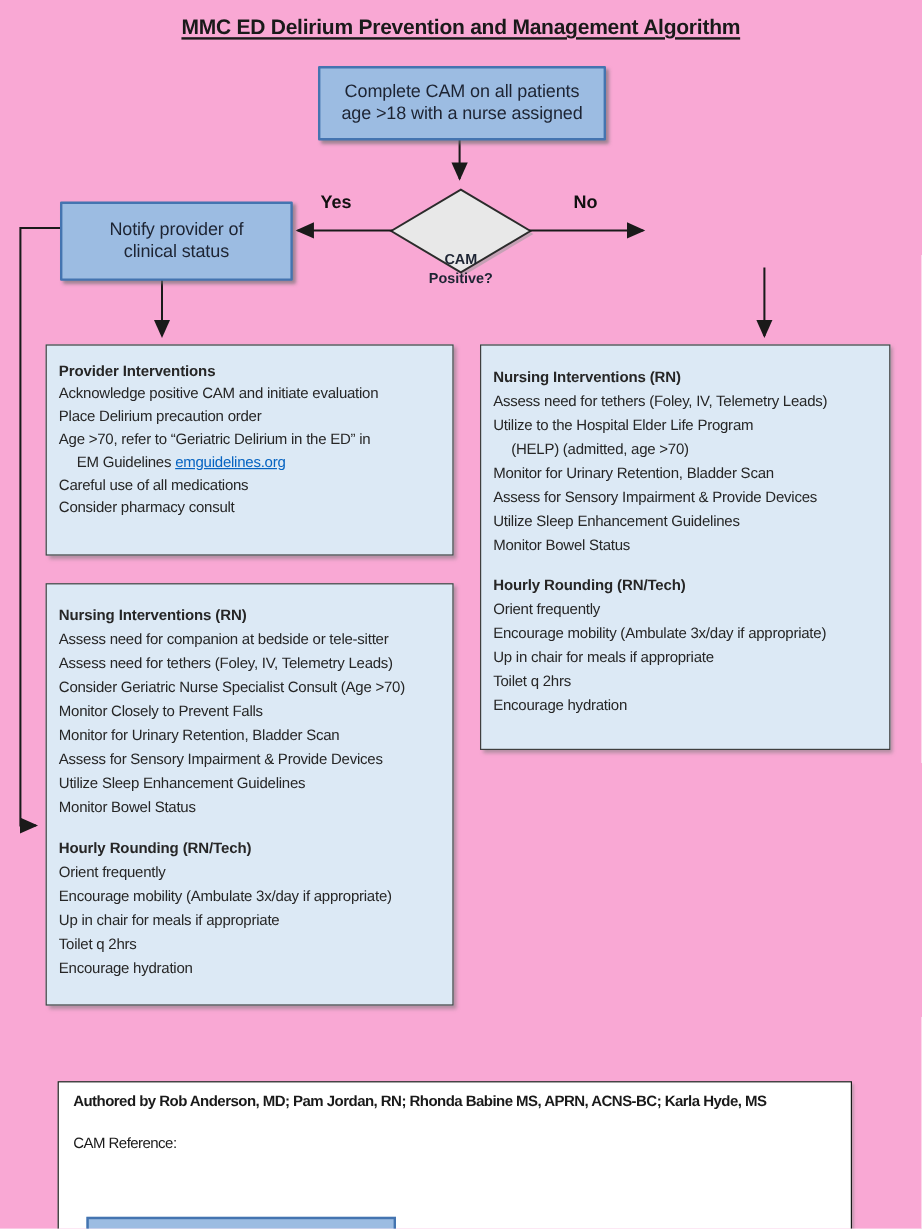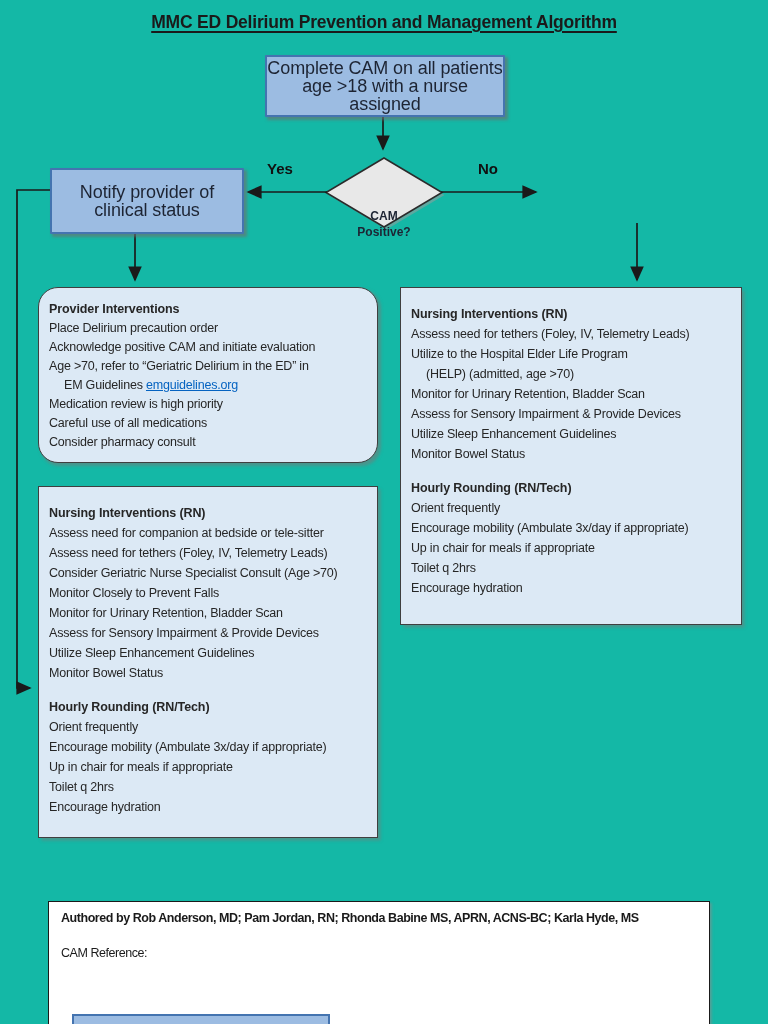--- a/index.html
+++ b/index.html
@@ -1,56 +1,56 @@
 <!DOCTYPE html>
 <html><head>
 <meta charset="utf-8">
 <style>
   html,body{margin:0;padding:0;background:#ffffff;}
   #canvas{
-    position:relative;width:768px;height:1024px;background:#14b8a6;overflow:hidden;
+    position:relative;width:768px;height:1024px;background:#f9a8d4;overflow:hidden;
     font-family:"Liberation Sans","DejaVu Sans",sans-serif;color:#262626;
   }
   .abs{position:absolute;}
   #connectors{position:absolute;left:0;top:0;width:768px;height:1024px;pointer-events:none;}
 
   .page-title{
     left:0;top:12px;width:768px;text-align:center;
     font-size:17.5px;font-weight:bold;color:#1a1a1a;
     text-decoration:underline;text-decoration-thickness:2px;text-underline-offset:3px;
     letter-spacing:-0.2px;
   }
 
   
   .node{
     background:#9CBCE2;border:2px solid #4474B0;border-radius:1px;
     box-shadow:2.5px 2.5px 3px rgba(110,110,110,0.65);
     display:flex;align-items:center;justify-content:center;text-align:center;
-    font-size:18px;line-height:18px;color:#1d2433;white-space:pre-line;
+    font-size:15px;line-height:18px;color:#1d2433;white-space:pre-line;
     letter-spacing:-0.1px;
   }
   #start-node{left:265px;top:55px;width:236px;height:58px;}
   #notify-node{left:50px;top:168px;width:190px;height:62px;}
   #negative-node{left:542px;top:160px;width:189px;height:62px;}
 
   .diamond-label{
     left:334px;top:172px;width:100px;text-align:center;
     font-size:12px;font-weight:bold;line-height:16px;color:#1d2433;white-space:pre-line;margin-top:36px;
   }
   .edge-label{font-size:15px;font-weight:bold;color:#111;}
   #yes-label{left:258px;top:160px;width:44px;text-align:center;}
   #no-label{left:468px;top:160px;width:40px;text-align:center;}
 
   
   .panel{
     background:#DCE9F5;border:1.6px solid #3F3F3F;
     box-shadow:2.5px 2.5px 3px rgba(120,120,120,0.55);
     padding:12px 10px 0 10px;box-sizing:border-box;
   }
-  #provider-box{left:38px;top:287px;width:340px;height:176px;border-radius:20px;}
+  #provider-box{left:38px;top:287px;width:340px;height:176px;}
   #nursing-right-box{left:400px;top:287px;width:342px;height:338px;padding-top:16px;}
   #nursing-left-box{left:38px;top:486px;width:340px;height:352px;padding-top:16px;}
   #provider-box .line{line-height:19px;}
   .line{
     font-size:12.5px;line-height:20px;letter-spacing:-0.2px;
     white-space:nowrap;color:#262626;
   }
   .line.bold{font-weight:bold;letter-spacing:-0.1px;}
   .line.indent{padding-left:15px;}
   .line.blank{height:14px;}
@@ -115,25 +115,24 @@
   <div class="abs edge-label" id="no-label">No</div>
 
   <div class="abs node" id="notify-node">
     <span>Notify provider of
 clinical status</span>
   </div>
 
 
   <div class="abs panel" id="provider-box">
       <div class="line bold">Provider Interventions</div>
+      <div class="line">Acknowledge positive CAM and initiate evaluation</div>
       <div class="line">Place Delirium precaution order</div>
-      <div class="line">Acknowledge positive CAM and initiate evaluation</div>
       <div class="line">Age &gt;70, refer to “Geriatric Delirium in the ED” in</div>
       <div class="line indent">EM Guidelines <a class="link" href="#">emguidelines.org</a></div>
-      <div class="line">Medication review is high priority</div>
       <div class="line">Careful use of all medications</div>
       <div class="line">Consider pharmacy consult</div>
     </div>
 
   <div class="abs panel" id="nursing-right-box">
       <div class="line bold">Nursing Interventions (RN)</div>
       <div class="line">Assess need for tethers (Foley, IV, Telemetry Leads)</div>
       <div class="line">Utilize to the Hospital Elder Life Program</div>
       <div class="line indent">(HELP) (admitted, age &gt;70)</div>
       <div class="line">Monitor for Urinary Retention, Bladder Scan</div>

